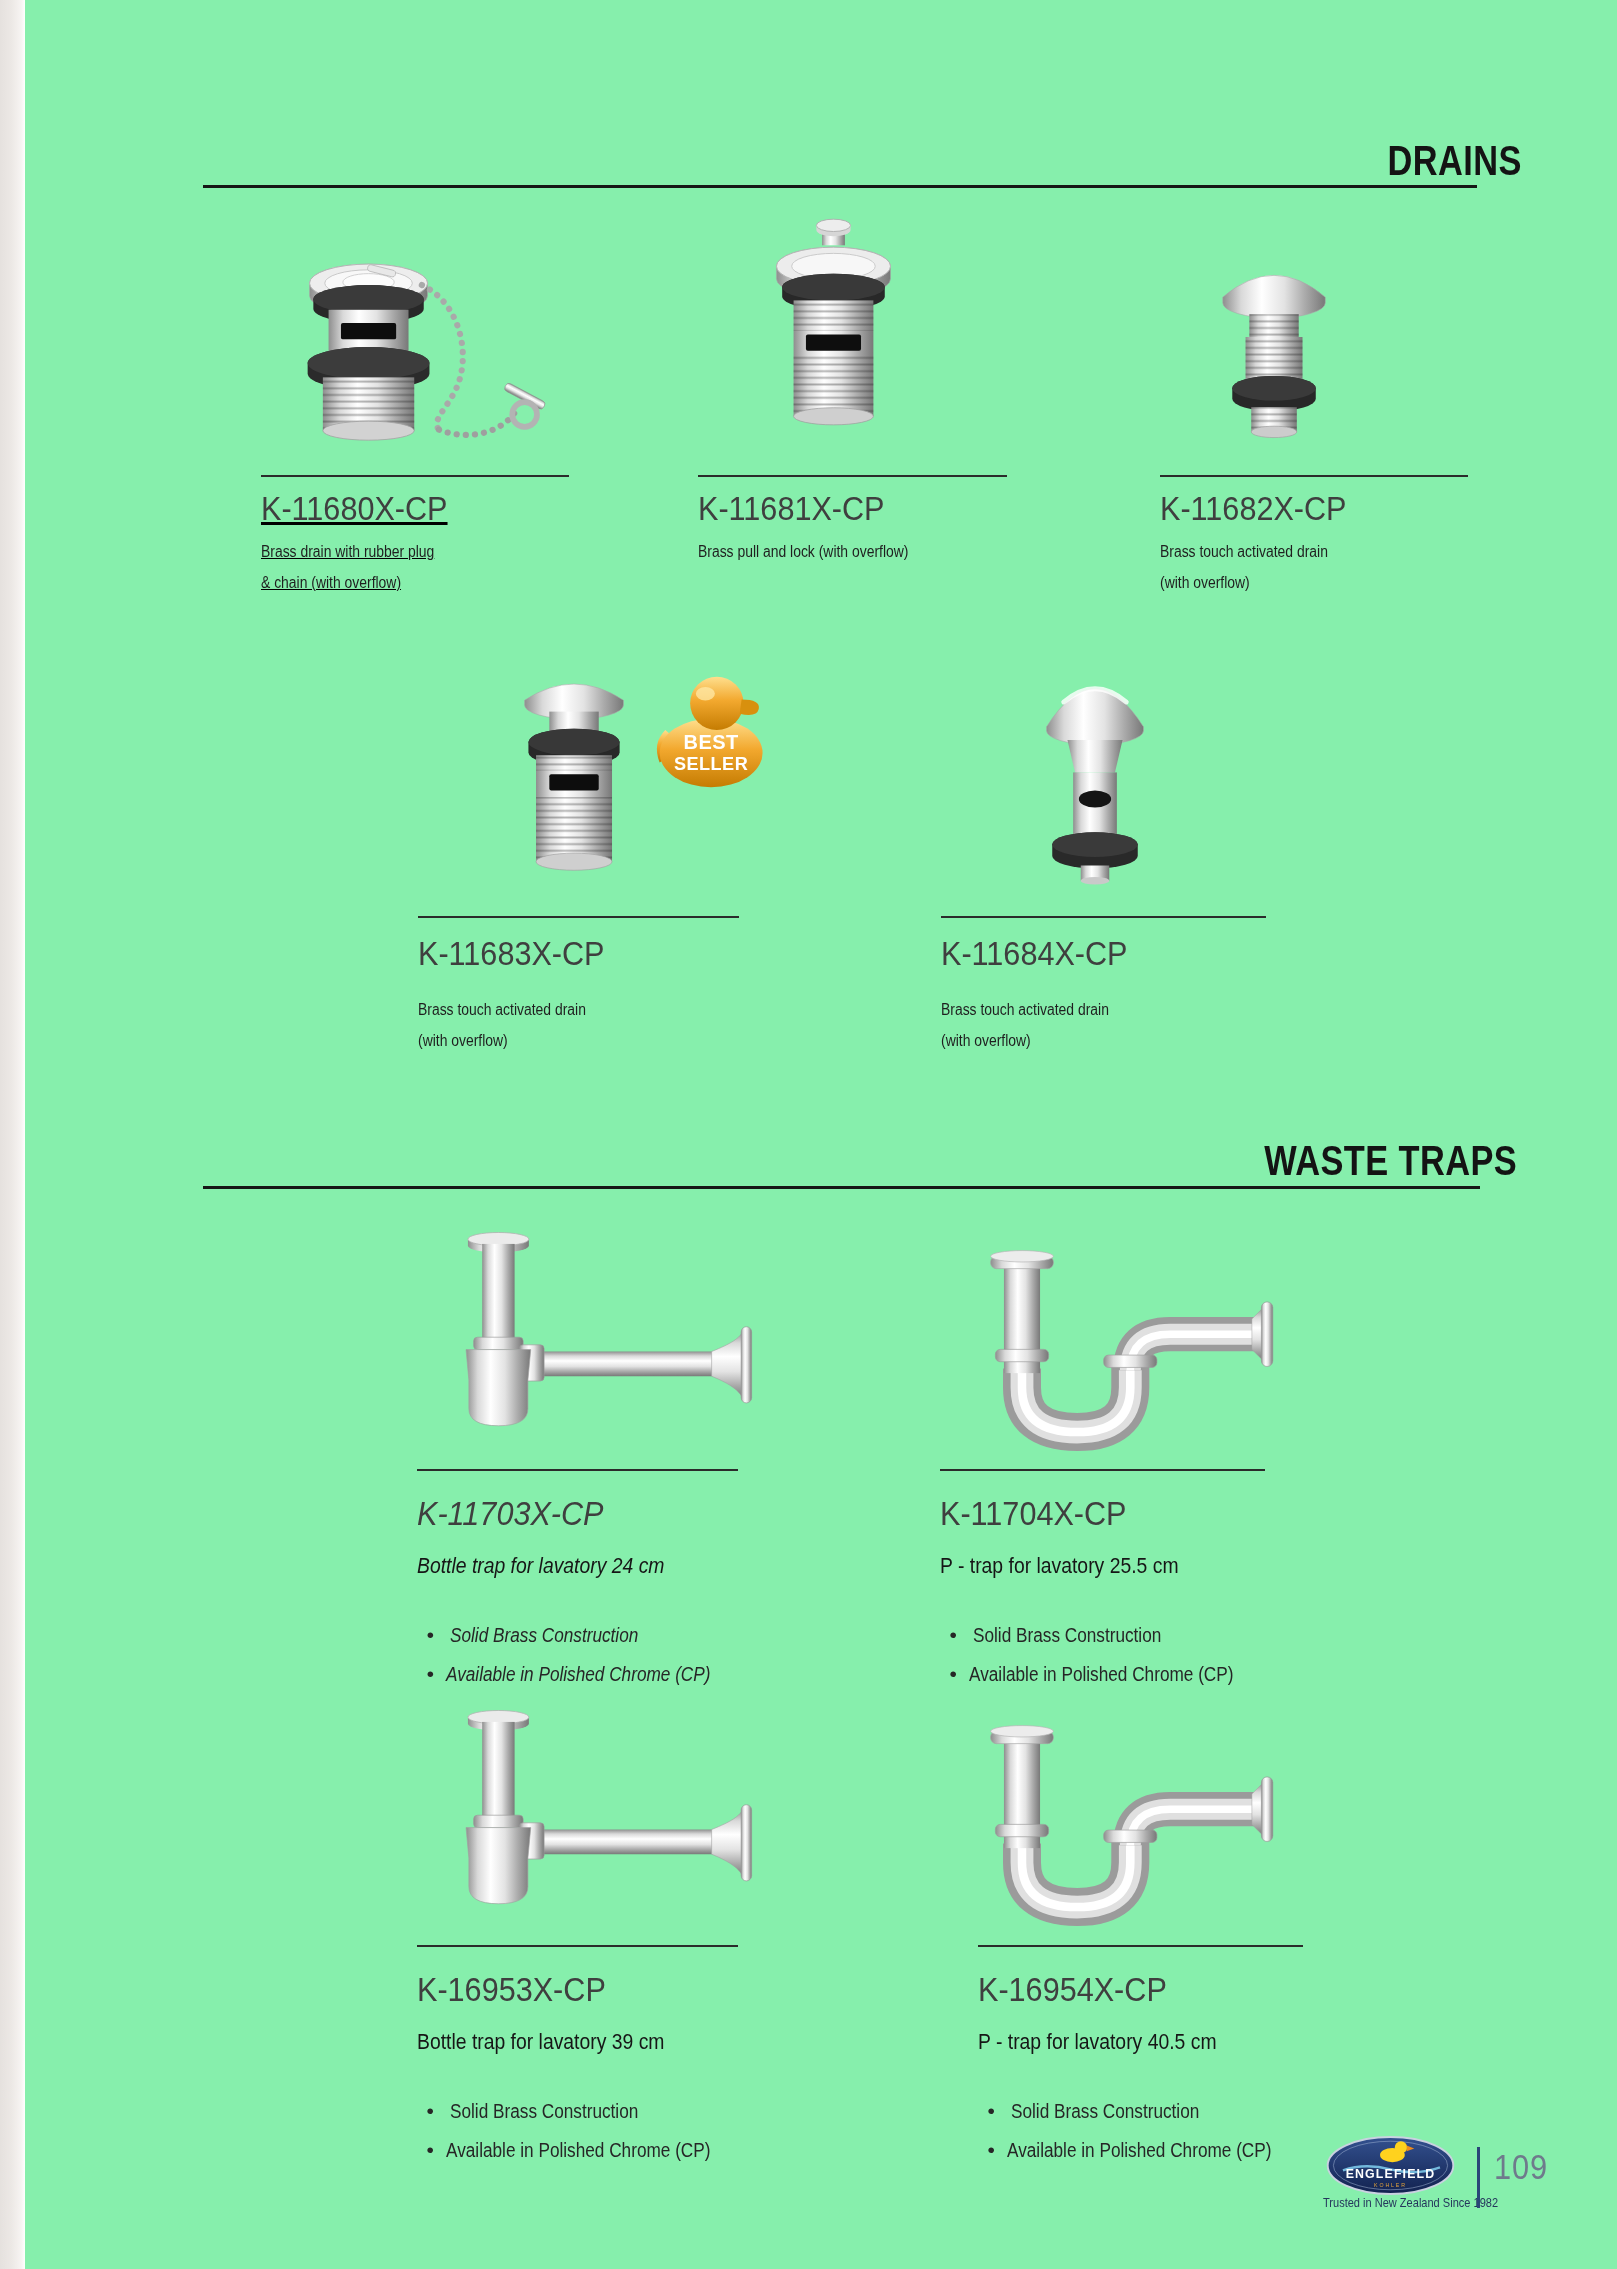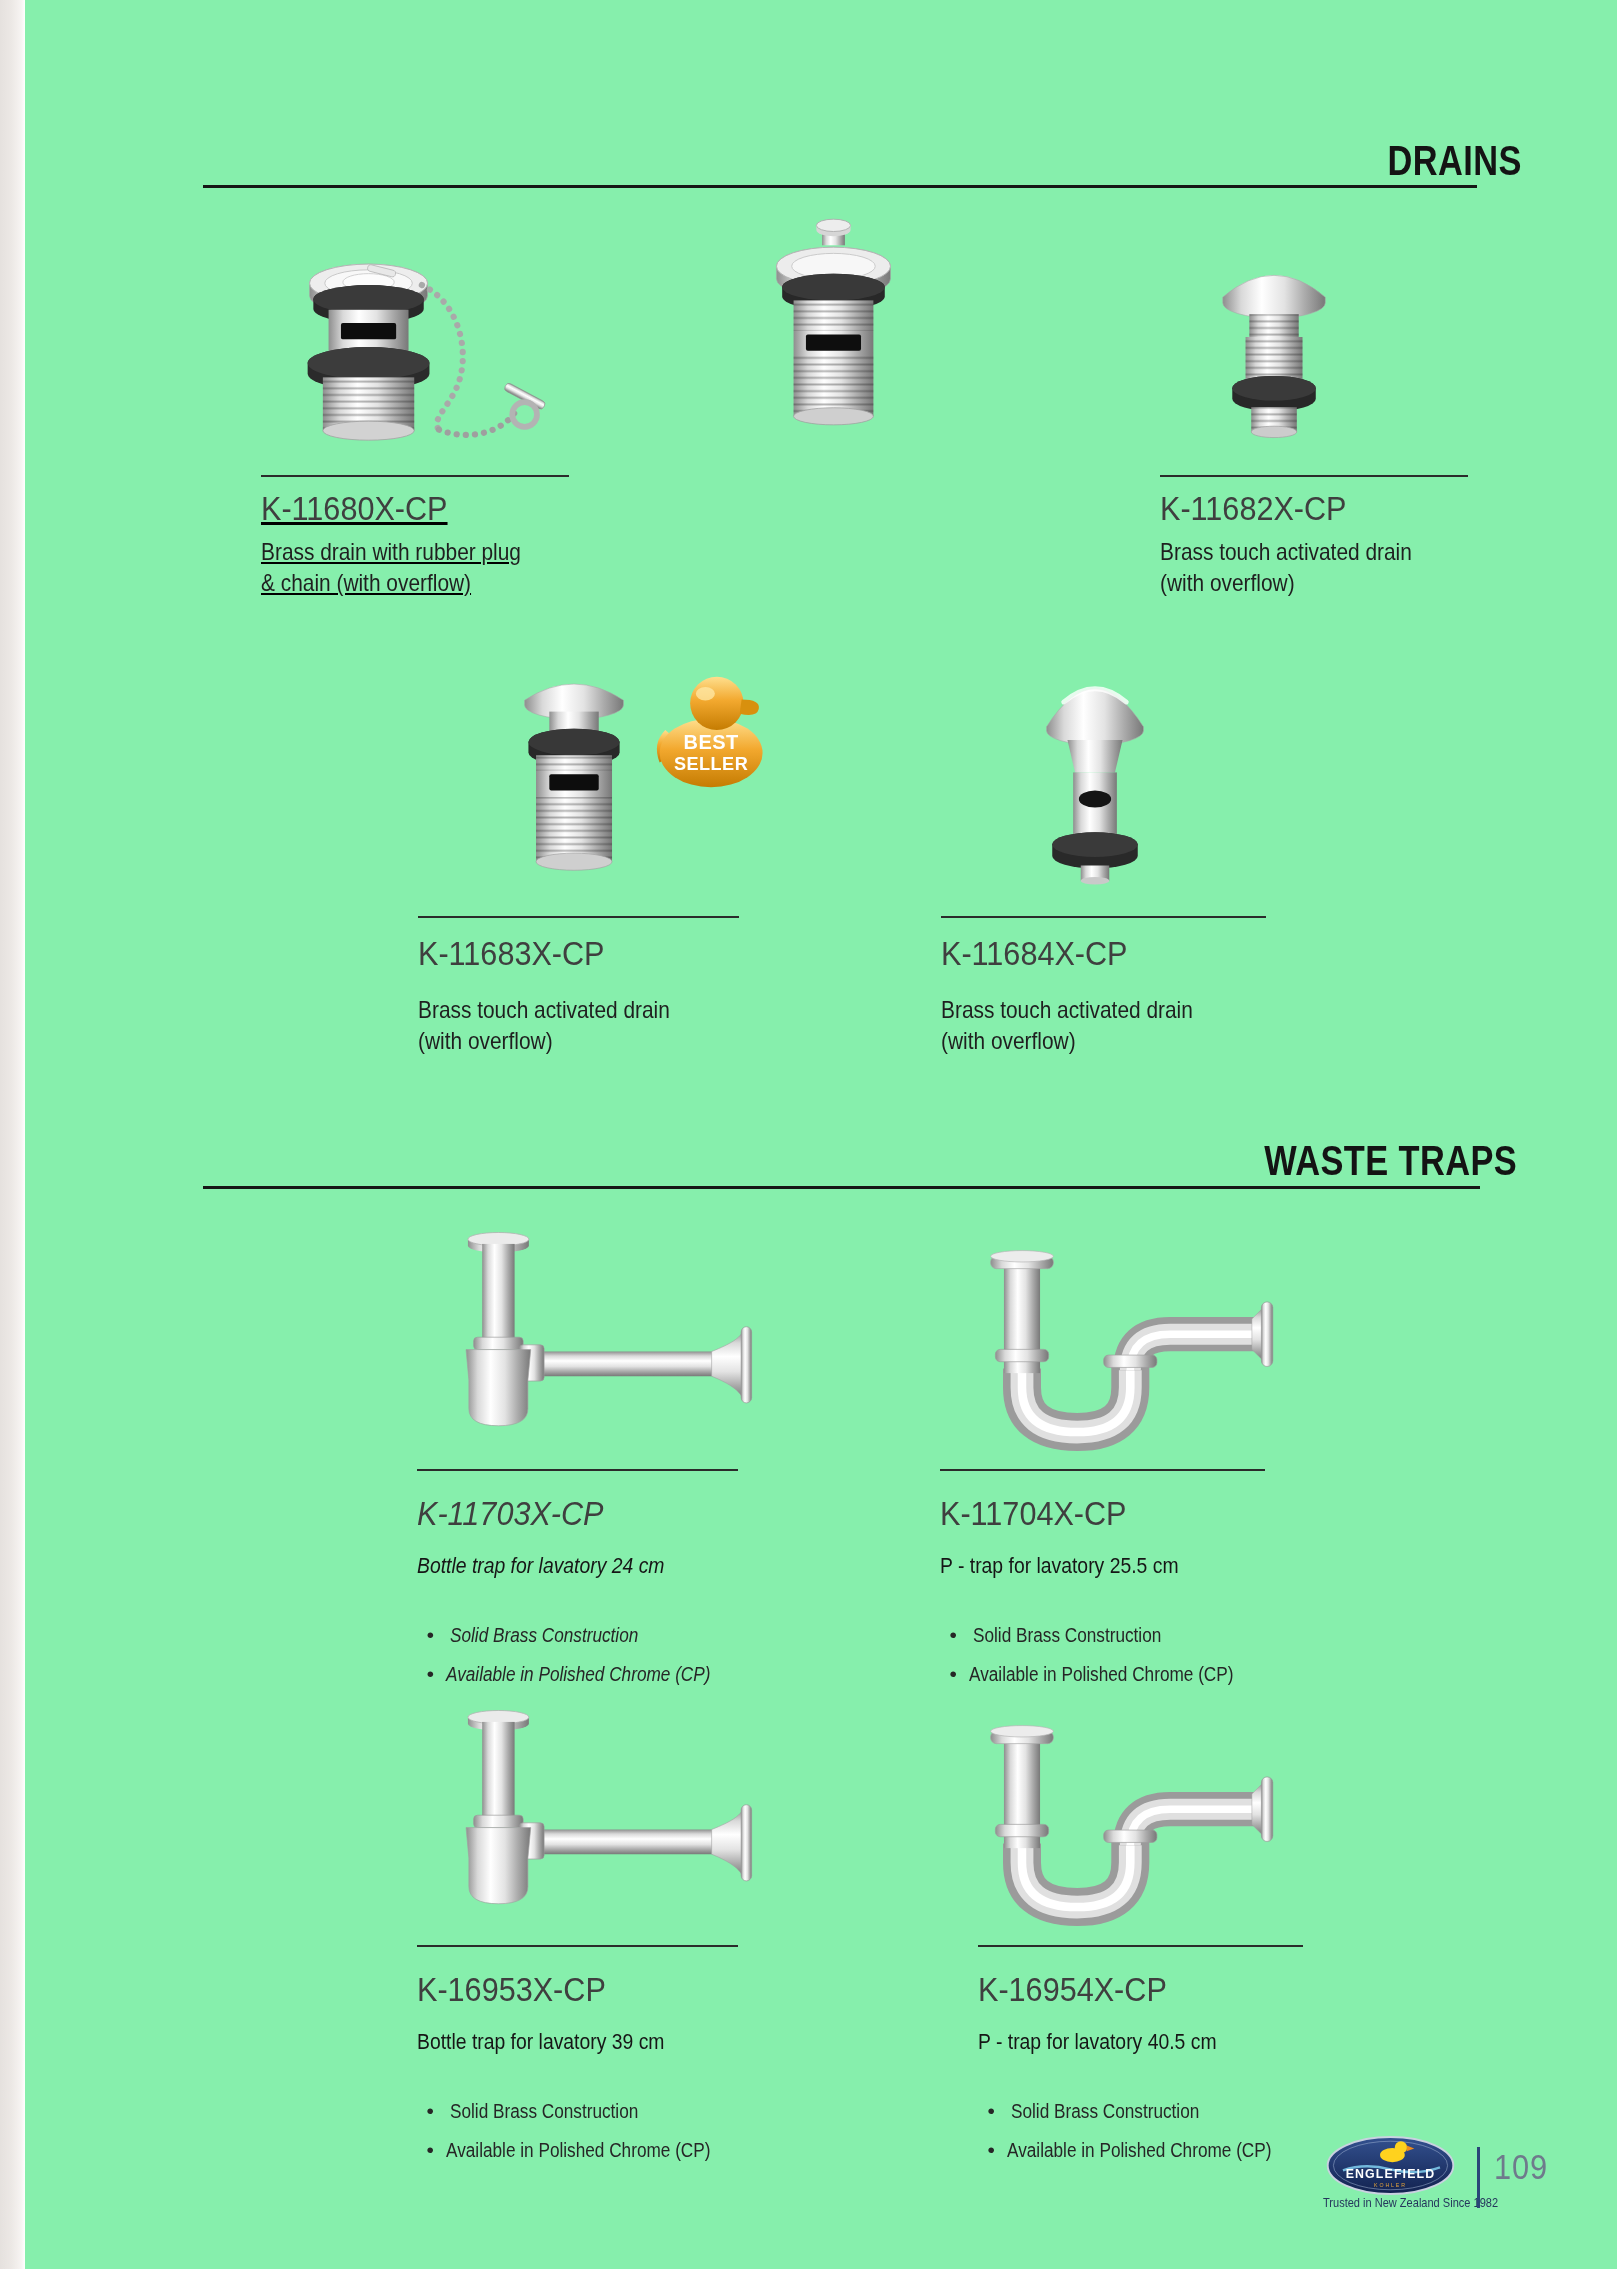--- a/index.html
+++ b/index.html
@@ -9,21 +9,21 @@
         background:linear-gradient(90deg,#e5e1de 0%,#ece8e5 45%,#f7f4f2 85%,#ffffff 100%);}
   .section-title{position:absolute;font-weight:bold;font-size:43px;line-height:43px;color:#141414;
         transform:scaleX(0.8);transform-origin:100% 50%;white-space:nowrap;letter-spacing:0.5px;}
   .section-rule{position:absolute;height:2.9px;background:#161616;}
   .pblock{position:absolute;}
   .prule{height:1.9px;background:#2b2b2b;}
   .pcode{font-size:34px;line-height:44px;color:#3f3f3f;margin-top:9.5px;
         transform:scaleX(0.9);transform-origin:0 50%;white-space:nowrap;}
   .r2 .pcode{margin-top:13.3px;}
   .wt .pcode{margin-top:20px;}
-  .pdesc{margin-top:5.7px;font-size:24px;line-height:31px;color:#1f1f1f;}
+  .pdesc{margin-top:5.7px;font-size:16px;line-height:31px;color:#1f1f1f;}
   .r2 .pdesc{margin-top:19px;}
   .pdesc > div{transform:scaleX(0.87);transform-origin:0 50%;white-space:nowrap;}
   .psub{margin-top:17px;font-size:22px;line-height:28.5px;color:#161616;
         transform:scaleX(0.88);transform-origin:0 50%;white-space:nowrap;}
   .pbullets{margin-top:44px;}
   .bullet{display:flex;align-items:flex-start;margin-bottom:16px;font-size:20px;color:#262626;line-height:23px;}
   .bullet .dot{width:11.4px;margin-left:9.5px;margin-right:12.4px;font-size:21px;line-height:22px;}
   .bullet .btext{transform:scaleX(0.86);transform-origin:0 50%;white-space:nowrap;}
   .pimg{position:absolute;}
   .footer-tagline{position:absolute;left:1323px;top:2195px;font-size:13.3px;color:#25365c;
@@ -125,20 +125,28 @@
   </svg>
 
   <div class="pblock" style="left:261px;top:475px;width:308px;text-decoration:underline;">
     <div class="prule"></div>
     <div class="pcode">K-11680X-CP</div>
     <div class="pdesc">
       <div>Brass drain with rubber plug</div>
       <div>&amp; chain (with overflow)</div>
     </div>
   </div>
+  <div class="pblock" style="left:698px;top:475px;width:309px;">
+    <div class="prule"></div>
+    <div class="pcode">K-11681X-CP</div>
+    <div class="pdesc">
+      <div>Brass pull and lock (with overflow)</div>
+      <div></div>
+    </div>
+  </div>
   <div class="pblock" style="left:1160px;top:475px;width:308px;">
     <div class="prule"></div>
     <div class="pcode">K-11682X-CP</div>
     <div class="pdesc">
       <div>Brass touch activated drain</div>
       <div>(with overflow)</div>
     </div>
   </div>
 
   <svg class="pimg" style="left:496px;top:666px;" width="157" height="228" viewBox="0 0 165 240">

